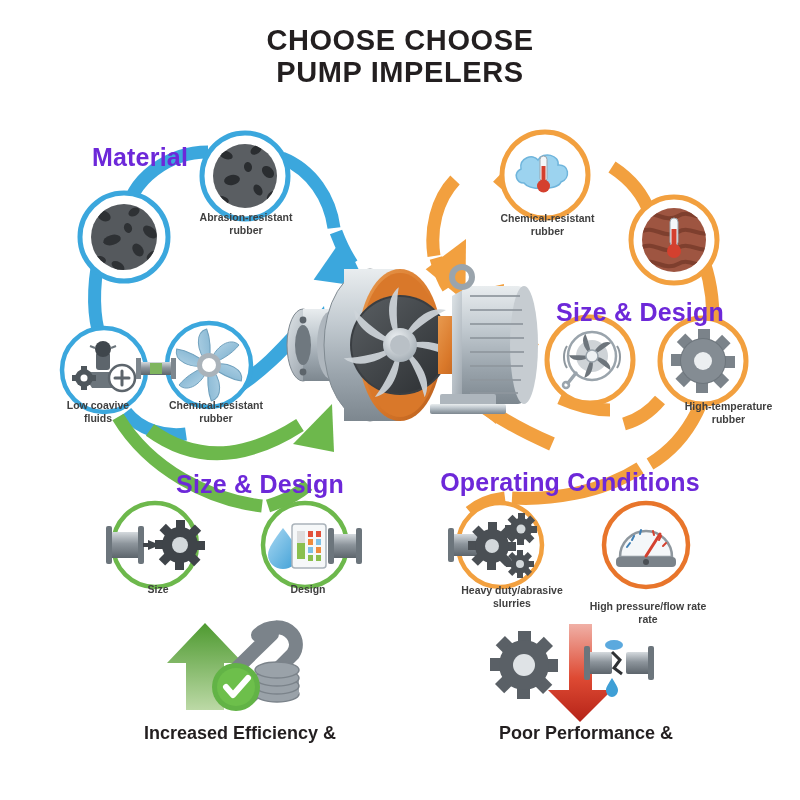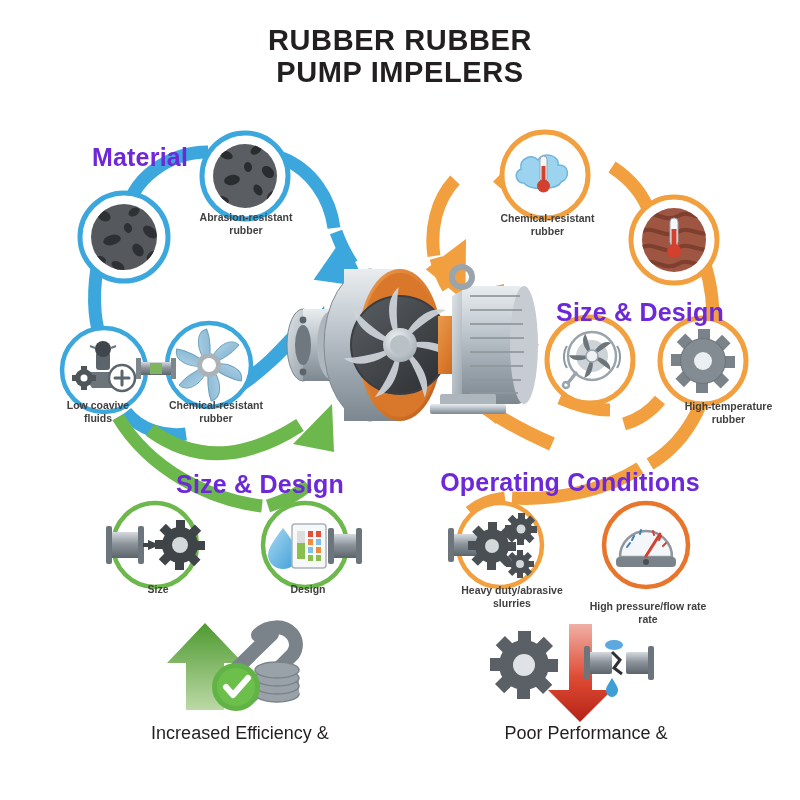--- a/index.html
+++ b/index.html
@@ -41,21 +41,21 @@
   #cap-chemleft{left:156px;top:399px;width:120px;}
   #cap-chemright{left:485px;top:212px;width:125px;}
   #cap-hightemp{left:666px;top:400px;width:125px;}
   #cap-size{left:118px;top:583px;width:80px;}
   #cap-design{left:268px;top:583px;width:80px;}
   #cap-heavy{left:442px;top:584px;width:140px;}
   #cap-highpress{left:578px;top:584px;width:140px;margin-top:16px;}
 
   
   .outcome{
-    font-size:18px;font-weight:normal;color:#231f20;line-height:1.2;
+    font-size:18px;font-weight:bold;color:#231f20;line-height:1.2;
   }
   #out-left{left:100px;top:723px;width:280px;}
   #out-right{left:436px;top:723px;width:300px;}
   .outcome span{display:block;}
 </style>
 </head>
 <body>
 
 <div id="stage">
 
@@ -541,21 +541,21 @@
         <rect x="648" y="646" width="6" height="34" rx="2" fill="#6c757c"></rect>
         <path d="M612,652 L620,660 L614,668 L622,674" fill="none" stroke="#2e3134" stroke-width="3"></path>
         <ellipse cx="614" cy="645" rx="9" ry="5" fill="#5BA9DE"></ellipse>
         <path d="M612,678 C615,683 618,687 618,690 C618,694 615,697 612,697
                  C609,697 606,694 606,690 C606,687 609,683 612,678 Z" fill="#3E9FD6"></path>
       </g>
     </g>
   </svg>
 
   <div class="txt" id="title">
-    <span>RUBBER RUBBER</span>
+    <span>CHOOSE CHOOSE</span>
     <span>PUMP IMPELERS</span>
   </div>
 
   <div class="txt section-head" id="head-material">Material</div>
   <div class="txt section-head" id="head-sizedesign-right">Size &amp; Design</div>
   <div class="txt section-head" id="head-sizedesign-bottom">Size &amp; Design</div>
   <div class="txt section-head" id="head-operating">Operating Conditions</div>
 
   <div class="txt cap" id="cap-abrasion">Abrasion-resistant<br>rubber</div>
   <div class="txt cap" id="cap-lowcorr">Low coavive<br>fluids</div>

